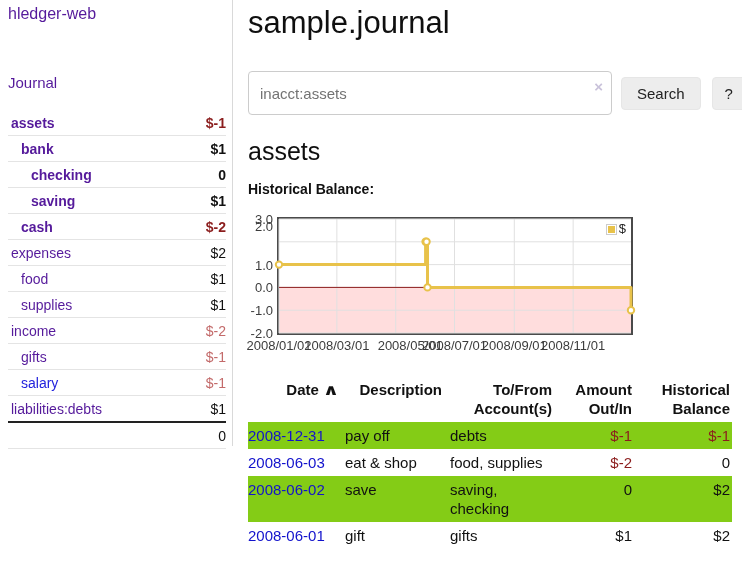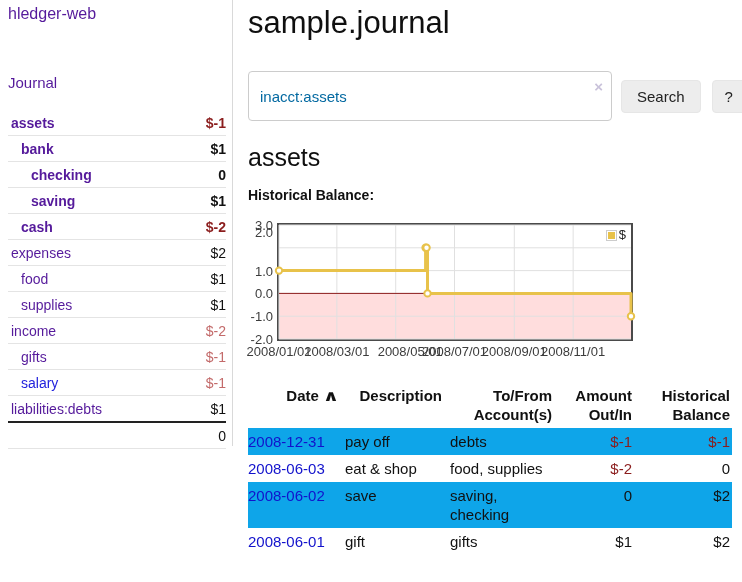--- a/index.html
+++ b/index.html
@@ -42,23 +42,23 @@
     display:flex;justify-content:flex-end;align-items:center;
     height:25px;border-top:2px solid #222;border-bottom:1px solid #e4e4e4;
   }
 
   
   .main{flex:1;padding:2px 0 0 15px;box-sizing:border-box;}
   h1{font-size:31px;font-weight:normal;margin:0;line-height:42px;color:#0f0f0f;}
   .search-row{margin-top:27px;display:flex;align-items:center;}
   .search-wrap{position:relative;width:364px;}
   .search-input{
-    width:100%;box-sizing:border-box;height:50px;
+    width:100%;box-sizing:border-box;height:44px;
     border:1px solid #ccc;border-radius:4px;
-    font-size:15px;color:#0369a1;padding:0 28px 0 11px;outline:none;
+    font-size:15px;color:#737373;padding:0 28px 0 11px;outline:none;
     font-family:"Liberation Sans",sans-serif;
   }
   .clear-x{
     position:absolute;right:9px;top:7px;font-size:15px;font-weight:bold;
     color:#c9c2da;cursor:pointer;line-height:18px;
   }
   .btn{
     height:33px;border:1px solid #e6e6e6;border-radius:4px;background:#ededed;
     font-size:15px;color:#222;margin-left:9px;padding:0 15px;cursor:pointer;
     font-family:"Liberation Sans",sans-serif;
@@ -101,21 +101,21 @@
   .reg-table col.c-acct{width:110px;}
   .reg-table col.c-amt{width:80px;}
   .reg-table col.c-bal{width:92px;}
   .reg-table th{
     font-weight:bold;text-align:right;vertical-align:top;
     padding:2px 8px 4px 0;line-height:19px;color:#111;
   }
   .reg-table th.num,.reg-table td.num{text-align:right;}
   .reg-table th:last-child,.reg-table td:last-child{padding-right:2px;}
   .reg-table td{padding:4px 8px 4px 0;vertical-align:top;line-height:19px;}
-  .reg-table tr.odd{background:#0ea5e9;}
+  .reg-table tr.odd{background:#84cc16;}
   .reg-table a.datelink{color:#1212cc;text-decoration:none;}
   .neg{color:#8b1d1d;}
   .sort{font-weight:bold;display:inline-block;transform:scaleX(1.35);margin-left:6px;}
 </style>
 </head>
 <body>
 
 <div class="app">
 
   <div class="sidebar">

